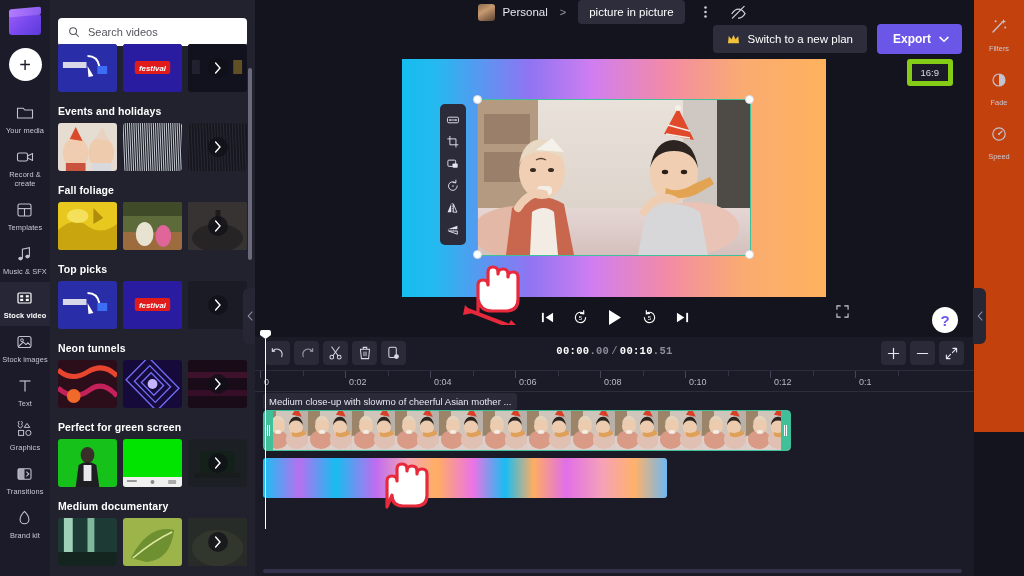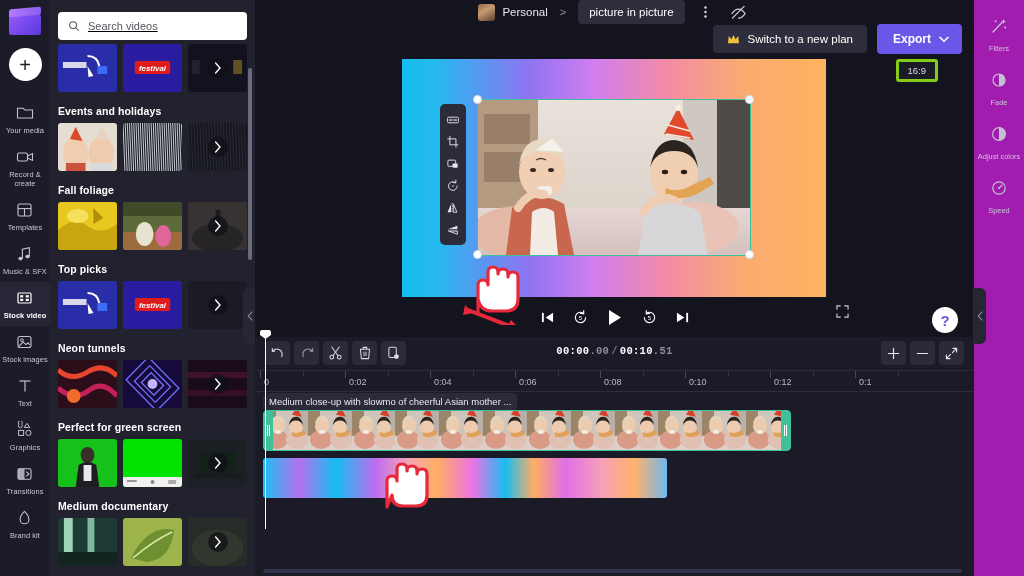--- a/index.html
+++ b/index.html
@@ -45,21 +45,21 @@
     font-size: 7.4px; line-height: 9px; text-align: center; letter-spacing: .1px;
     max-width: 48px;
   }
   .rail-item.active .ri-lb { font-weight: bold; }
 
   
   .library {
     position: absolute; left: 50px; top: 0; width: 205px; height: 576px;
     background: #22222f; overflow: hidden; z-index: 15;
   }
-  .search-wrap { padding: 12px 8px 6px; text-decoration: underline; }
+  .search-wrap { padding: 18px 8px 6px; }
   .search-box {
     height: 28px; background: #ffffff; border-radius: 4px; display: flex;
     align-items: center; gap: 8px; padding: 0 10px; cursor: text;
   }
   .search-box .mag { width: 12px; height: 12px; flex: 0 0 auto; }
   .search-box .sp { font-size: 11px; color: #55555f; }
   .lib-scroll { position: absolute; top: 44px; left: 0; right: 0; bottom: 0; overflow: hidden; }
   .lib-pad { padding: 0 8px; }
   .sec-title {
     font-size: 10.5px; font-weight: bold; color: #ffffff;
@@ -117,22 +117,22 @@
   }
   .plan-btn span { font-size: 11.5px; color: #ffffff; }
   .export-btn {
     display: flex; align-items: center; gap: 8px; background: #6a57e8;
     padding: 8px 13px 8px 16px; border-radius: 4px; cursor: pointer;
   }
   .export-btn span { font-size: 12px; color: #ffffff; font-weight: bold; }
 
   
   .rrail {
-    position: absolute; right: 0; top: 0; width: 50px; height: 576px;
-    background: #a21caf; display: flex; flex-direction: column; align-items: flex-end;
+    position: absolute; right: 0; top: 0; width: 50px; height: 432px;
+    background: #c2410c; display: flex; flex-direction: column; align-items: flex-end;
     padding-top: 8px; z-index: 20;
   }
   .rr-item {
     width: 50px; padding: 9px 2px; display: flex; flex-direction: column;
     align-items: center; gap: 5px; cursor: pointer; color: #c9c9d6;
   }
   .rr-item .rr-lb { font-size: 7.4px; line-height: 9px; text-align: center; }
   .rrail-collapse {
     position: absolute; left: -1px; top: 288px; width: 13px; height: 56px;
     background: #262634; border-radius: 0 6px 6px 0; display: flex;
@@ -163,21 +163,21 @@
   .float-tools {
     position: absolute; left: 38px; top: 45px; width: 26px; padding: 6px 0;
     background: #2b2b3a; border-radius: 5px; display: flex; flex-direction: column;
     align-items: center; gap: 3px; z-index: 7;
   }
   .ft-btn {
     width: 22px; height: 19px; display: flex; align-items: center; justify-content: center;
     cursor: pointer; color: #e4e4ee;
   }
   .ratio-badge {
-    position: absolute; right: 36px; top: 7px; border: 3px solid #84cc16;
+    position: absolute; right: 21px; top: 7px; border: 5px solid #84cc16;
     border-radius: 3px; padding: 3px 9px; font-size: 9.5px; color: #dcdce6;
     cursor: pointer; background: #1b1b28;
   }
   .playrow {
     position: absolute; left: 0; right: 0; top: 250px; height: 30px;
     display: flex; align-items: center; justify-content: center; gap: 19px;
   }
   .pbtn { cursor: pointer; display: flex; align-items: center; justify-content: center; color: #ffffff; }
   .fs-btn { position: absolute; right: 125px; top: 252px; cursor: pointer; }
   .help-btn {
@@ -1196,27 +1196,20 @@
         </div>
         <div class="rr-item">
           <span><svg width="18" height="18" viewBox="0 0 18 18">
               <circle cx="9" cy="9" r="6" fill="none" stroke="#c2c2d0" stroke-width="1.2"></circle>
               <path d="M9 3 a6 6 0 0 1 0 12Z" fill="#c2c2d0"></path>
             </svg></span>
           <span class="rr-lb">Fade</span>
         </div>
         <div class="rr-item">
           <span><svg width="18" height="18" viewBox="0 0 18 18">
-              <circle cx="9" cy="9" r="6.4" fill="none" stroke="#c2c2d0" stroke-width="1.2"></circle>
-              <path d="M9 2.6 a6.4 6.4 0 0 1 0 12.8Z" fill="#c2c2d0"></path>
-            </svg></span>
-          <span class="rr-lb">Adjust colors</span>
-        </div>
-        <div class="rr-item">
-          <span><svg width="18" height="18" viewBox="0 0 18 18">
               <circle cx="9" cy="9" r="6.2" fill="none" stroke="#c2c2d0" stroke-width="1.2"></circle>
               <line x1="9" y1="9" x2="12" y2="6.2" stroke="#c2c2d0" stroke-width="1.2" stroke-linecap="round"></line>
               <circle cx="9" cy="9" r="1" fill="#c2c2d0"></circle>
             </svg></span>
           <span class="rr-lb">Speed</span>
         </div>
       </div>
     <div class="rrail-collapse">
       <svg width="6" height="10" viewBox="0 0 6 10">
         <path d="M5 1 L1.3 5 L5 9" fill="none" stroke="#9a9aae" stroke-width="1.1" stroke-linecap="round"></path>

